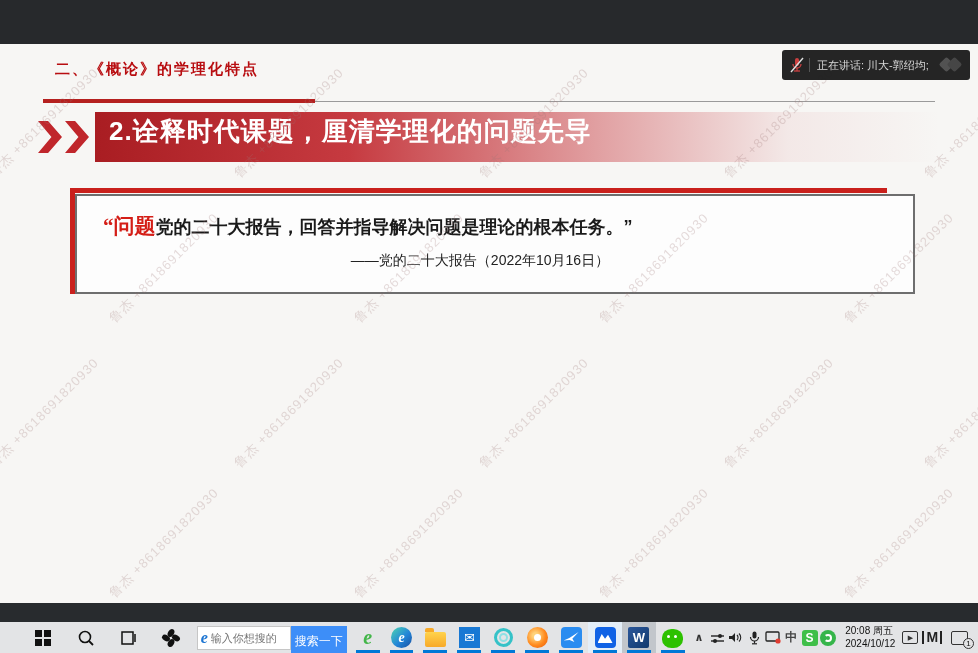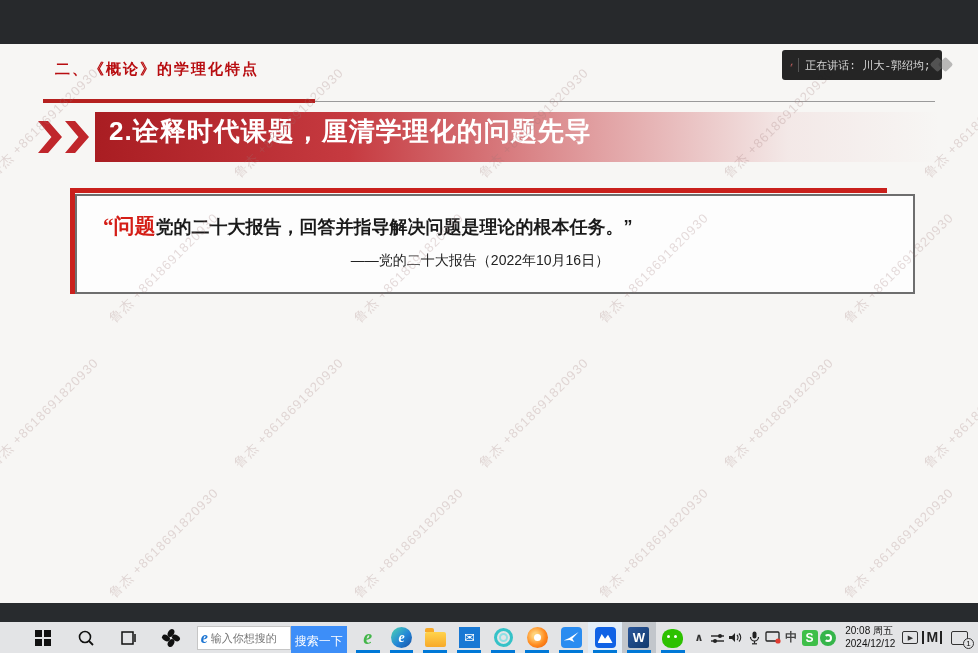--- a/index.html
+++ b/index.html
@@ -48,22 +48,22 @@
   .quote-line1 { font-size:18px; font-weight:bold; color:#1a1a1a; }
   .quote-hl { color:#d41e17; font-size:21px; font-weight:bold;font-family:Liberation Serif, serif; }
   .quote-attr { margin-top:12px; text-align:center; padding-right:30px; font-size:14px; color:#222; }
 
   .red-block { position:absolute; left:10px; top:268px; width:958px; height:208px;
                background:#d2302c; color:#fff; padding:10px 34px 0 34px; }
   .red-block p { font-size:22px; font-weight:bold; line-height:1.77; text-indent:2em;
                  text-align:justify; letter-spacing:.5px; }
 
   
-  .speak-overlay { position:absolute; top:50px; left:782px; width:160px; height:30px; z-index:9;
-      background:rgba(28,28,28,.96); border-radius:3px; display:flex; align-items:center; padding:0 6px;font-family:Liberation Mono, monospace; }
+  .speak-overlay { position:absolute; top:50px; left:782px; width:188px; height:30px; z-index:9;
+      background:rgba(28,28,28,.96); border-radius:3px; display:flex; align-items:center; padding:0 6px; }
   .mic-muted { width:14px; height:16px; margin:0 5px 0 2px; }
   .ov-div { width:1px; height:14px; background:#555; margin-right:7px; }
   .speak-text { color:#d8d8d8; font-size:11px; white-space:nowrap; flex:1; }
   .ov-logo { position:relative; width:24px; height:16px; opacity:.45; }
   .ov-logo i { position:absolute; top:2px; width:11px; height:11px; background:#8a8a8a;
                transform:rotate(45deg); border-radius:2px; display:block; }
   .ov-logo i:first-child { left:1px; } .ov-logo i:last-child { left:9px; background:#6f6f6f; }
 
   
   .taskbar { position:absolute; top:622px; left:0; width:978px; height:31px; background:#e3e4e6;
@@ -317,21 +317,21 @@
       <span class="sogou-s">S</span>
     </div>
 
     <div class="tb-cell tray-cell">
       <span class="green-circ"></span>
     </div>
 
     <div class="clock">
       <div><span>20:08</span>
            <span>周五</span></div>
-      <div>2024/12/12</div>
+      <div>2024/10/12</div>
     </div>
 
     <div class="tb-cell tray-cell">
       <span class="playbox">▶</span>
     </div>
 
     <div class="tb-cell tray-cell" style="width:26px">
       <span class="m-ic">M</span>
     </div>
 

